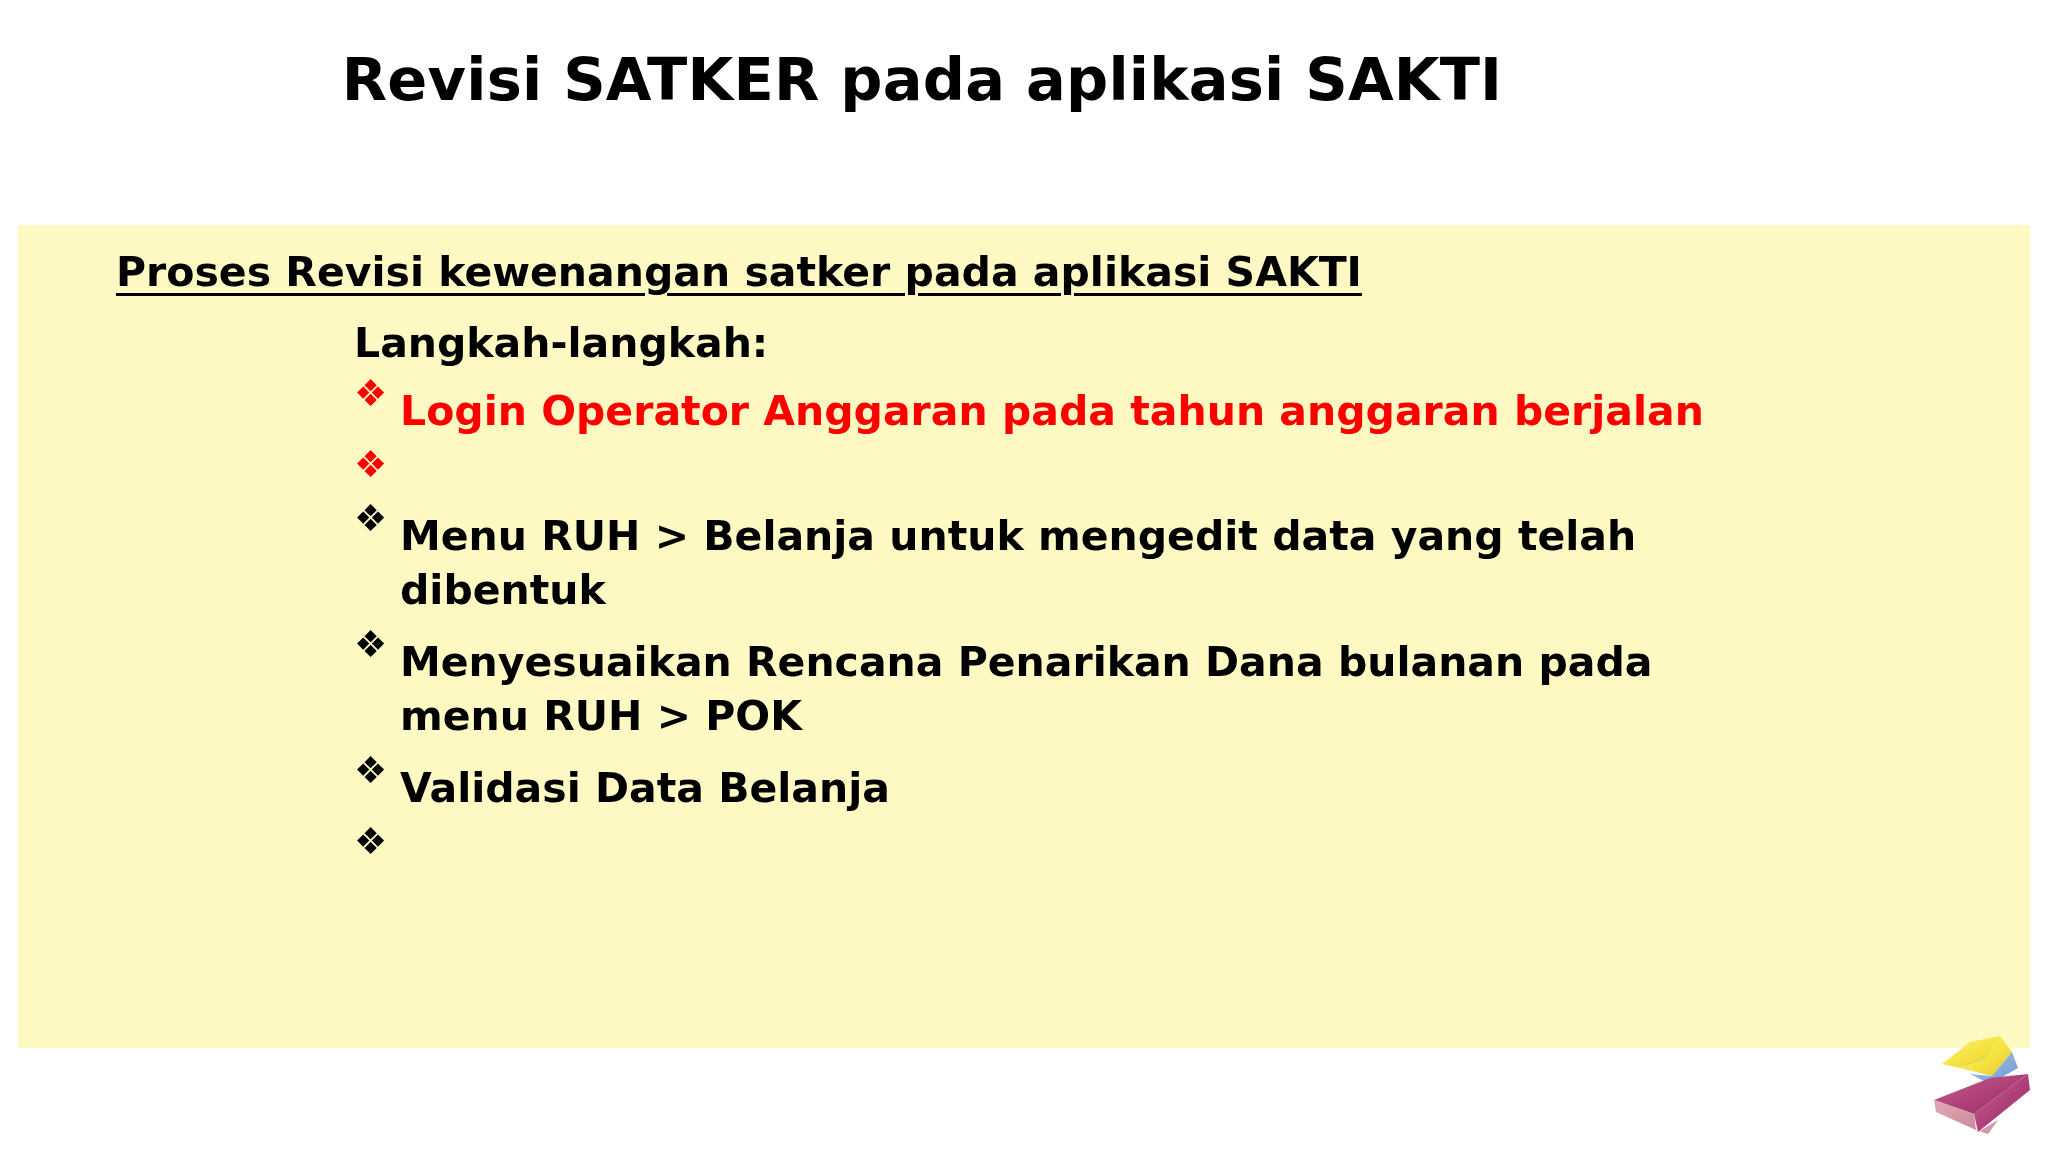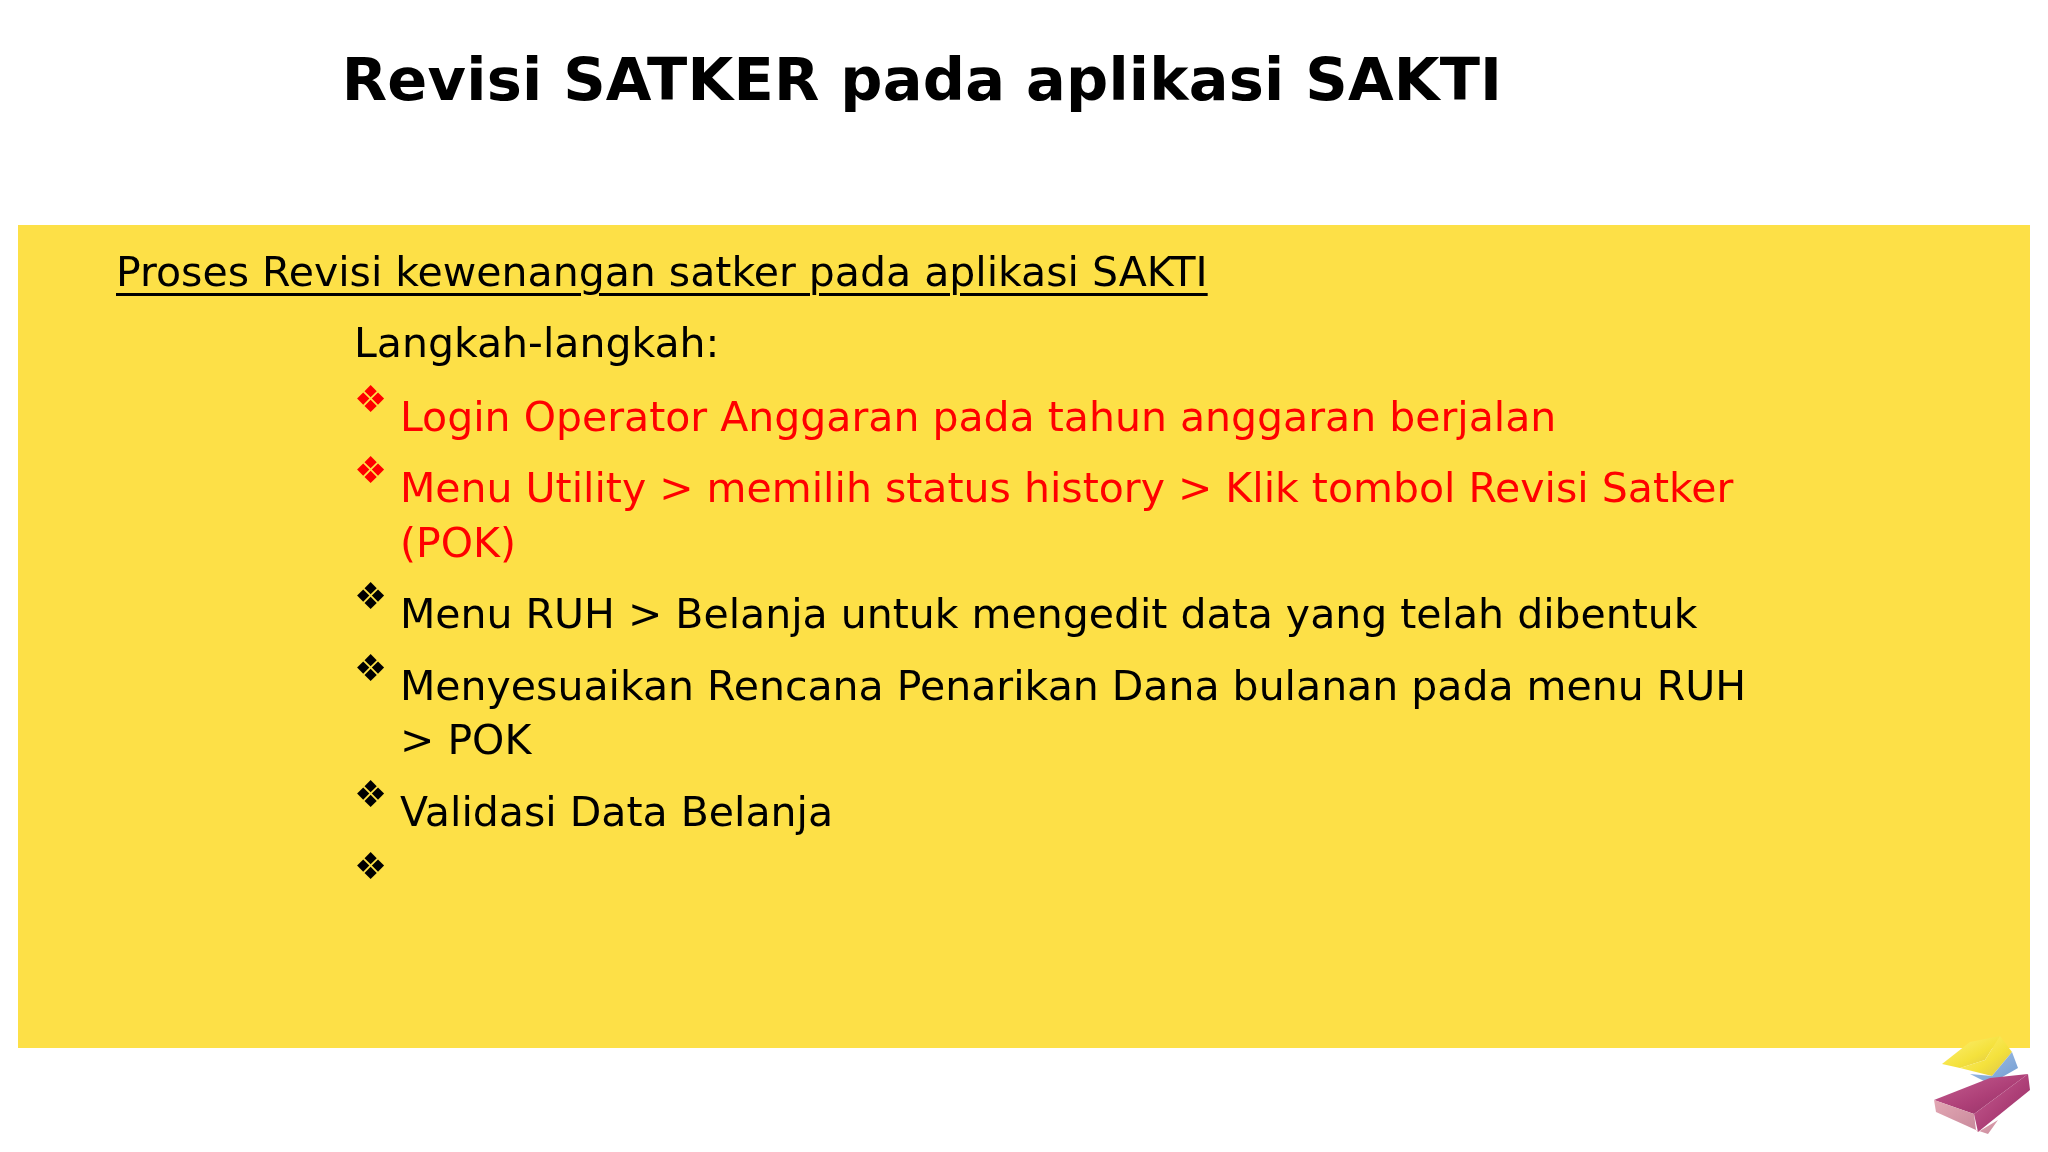--- a/index.html
+++ b/index.html
@@ -31,21 +31,22 @@
     white-space: nowrap;
   }
 
   
   .content-panel {
     position: absolute;
     left: 18px;
     top: 225px;
     width: 2012px;
     height: 823px;
-    background: #fde047;
+    background: #fef9c3;
+    font-weight: bold;
   }
 
   .panel-heading {
     position: absolute;
     left: 98px;
     top: 25px;
     font-size: 41px;
     line-height: 1.1;
     color: #000000;
     text-decoration: underline;
@@ -58,21 +59,21 @@
     position: absolute;
     left: 336px;
     top: 96px;
     width: 1600px;
   }
 
   .steps-intro {
     font-size: 41px;
     line-height: 1.12;
     color: #000000;
-    margin-bottom: 6px;
+    margin-bottom: 0;
   }
 
   .bullet-list {
     list-style: none;
     margin: 0;
     padding: 0;
   }
 
   .bullet-item {
     display: flex;
@@ -123,21 +124,20 @@
 
     <div class="steps-intro">Langkah-langkah:</div>
 
     <ul class="bullet-list">
       <li class="bullet-item red" style="color: rgb(255, 0, 0);">
         <span class="bullet-glyph">❖</span>
         <span class="bullet-text">Login Operator Anggaran pada tahun anggaran berjalan</span>
       </li>
       <li class="bullet-item red" style="color: rgb(255, 0, 0);">
         <span class="bullet-glyph">❖</span>
-        <span class="bullet-text">Menu Utility &gt; memilih status history &gt; Klik tombol Revisi Satker (POK)</span>
       </li>
       <li class="bullet-item" style="color: rgb(0, 0, 0);">
         <span class="bullet-glyph">❖</span>
         <span class="bullet-text">Menu RUH &gt; Belanja untuk mengedit data yang telah dibentuk</span>
       </li>
       <li class="bullet-item" style="color: rgb(0, 0, 0);">
         <span class="bullet-glyph">❖</span>
         <span class="bullet-text">Menyesuaikan Rencana Penarikan Dana bulanan pada menu RUH &gt; POK</span>
       </li>
       <li class="bullet-item" style="color: rgb(0, 0, 0);">

